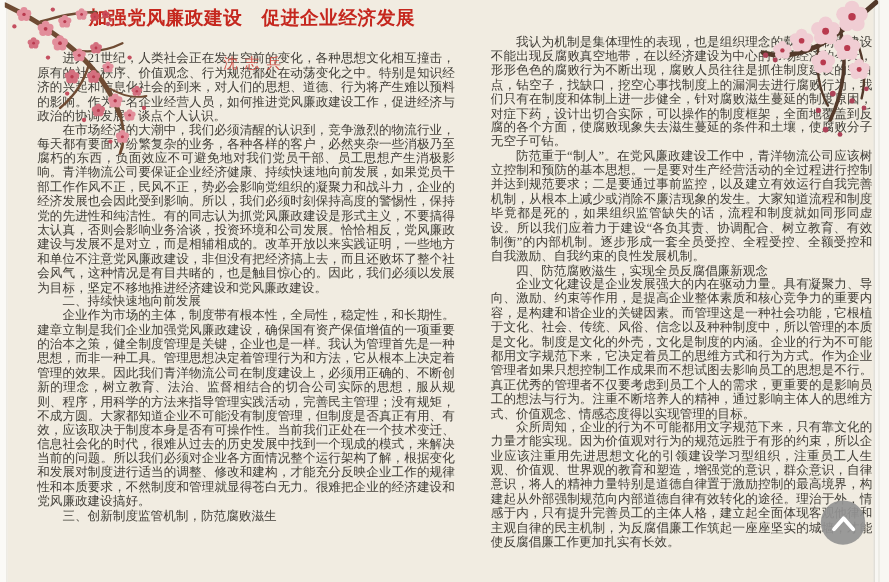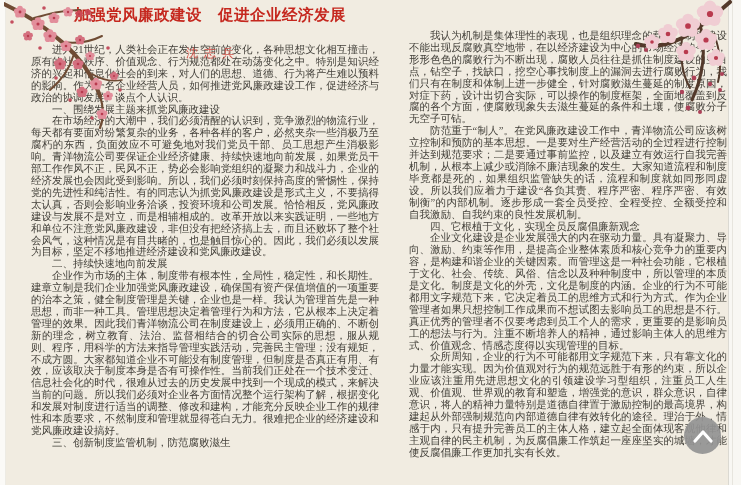--- a/index.html
+++ b/index.html
@@ -138,31 +138,30 @@
     </g>
   </svg>
 
   <div class="header">
     <h1 class="title">加强党风廉政建设　促进企业经济发展</h1>
     <div class="author">沈志兵</div>
   </div>
 
   <div class="col col-left">
     <p>进入21世纪，人类社会正在发生空前的变化，各种思想文化相互撞击，原有的社会秩序、价值观念、行为规范都处在动荡变化之中。特别是知识经济的兴起和信息化社会的到来，对人们的思想、道德、行为将产生难以预料的影响。作为一名企业经营人员，如何推进党风廉政建设工作，促进经济与政治的协调发展。谈点个人认识。</p>
-    <p class="hd">一、围绕发展主题来抓党风廉政建设</p>
     <p>在市场经济的大潮中，我们必须清醒的认识到，竞争激烈的物流行业，每天都有要面对纷繁复杂的业务，各种各样的客户，必然夹杂一些消极乃至腐朽的东西，负面效应不可避免地对我们党员干部、员工思想产生消极影响。青洋物流公司要保证企业经济健康、持续快速地向前发展，如果党员干部工作作风不正，民风不正，势必会影响党组织的凝聚力和战斗力，企业的经济发展也会因此受到影响。所以，我们必须时刻保持高度的警惕性，保持党的先进性和纯洁性。有的同志认为抓党风廉政建设是形式主义，不要搞得太认真，否则会影响业务洽谈，投资环境和公司发展。恰恰相反，党风廉政建设与发展不是对立，而是相辅相成的。改革开放以来实践证明，一些地方和单位不注意党风廉政建设，非但没有把经济搞上去，而且还败坏了整个社会风气，这种情况是有目共睹的，也是触目惊心的。因此，我们必须以发展为目标，坚定不移地推进经济建设和党风廉政建设。</p>
     <p class="hd">二、持续快速地向前发展</p>
     <p>企业作为市场的主体，制度带有根本性，全局性，稳定性，和长期性。建章立制是我们企业加强党风廉政建设，确保国有资产保值增值的一项重要的治本之策，健全制度管理是关键，企业也是一样。我认为管理首先是一种思想，而非一种工具。管理思想决定着管理行为和方法，它从根本上决定着管理的效果。因此我们青洋物流公司在制度建设上，必须用正确的、不断创新的理念，树立教育、法治、监督相结合的切合公司实际的思想，服从规则、程序，用科学的方法来指导管理实践活动，完善民主管理；没有规矩，不成方圆。大家都知道企业不可能没有制度管理，但制度是否真正有用、有效，应该取决于制度本身是否有可操作性。当前我们正处在一个技术变迁、信息社会化的时代，很难从过去的历史发展中找到一个现成的模式，来解决当前的问题。所以我们必须对企业各方面情况整个运行架构了解，根据变化和发展对制度进行适当的调整、修改和建构，才能充分反映企业工作的规律性和本质要求，不然制度和管理就显得苍白无力。很难把企业的经济建设和党风廉政建设搞好。</p>
     <p class="hd">三、创新制度监管机制，防范腐败滋生</p>
   </div>
 
   <div class="col col-right">
     <p>我认为机制是集体理性的表现，也是组织理念的载体。制度建设不能出现反腐败真空地带，在以经济建设为中心的市场经济的今天，形形色色的腐败行为不断出现，腐败人员往往是抓住制度建设的空白点，钻空子，找缺口，挖空心事找制度上的漏洞去进行腐败行为，我们只有在制度和体制上进一步健全，针对腐败滋生蔓延的制度原因，对症下药，设计出切合实际，可以操作的制度框架，全面地覆盖到反腐的各个方面，使腐败现象失去滋生蔓延的条件和土壤，使腐败分子无空子可钻。</p>
-    <p>防范重于“制人”。在党风廉政建设工作中，青洋物流公司应该树立控制和预防的基本思想。一是要对生产经营活动的全过程进行控制并达到规范要求；二是要通过事前监控，以及建立有效运行自我完善机制，从根本上减少或消除不廉洁现象的发生。大家知道流程和制度毕竟都是死的，如果组织监管缺失的话，流程和制度就如同形同虚设。所以我们应着力于建设“各负其责、程序严密、程序严密、有效制衡”的内部机制。逐步形成一套全员受控、全程受控、全额受控和自我激励、自我约束的良性发展机制。</p>
-    <p class="hd">四、它根植于文化，实现全员反腐倡廉新观念</p>
+    <p>防范重于“制人”。在党风廉政建设工作中，青洋物流公司应该树立控制和预防的基本思想。一是要对生产经营活动的全过程进行控制并达到规范要求；二是要通过事前监控，以及建立有效运行自我完善机制，从根本上减少或消除不廉洁现象的发生。大家知道流程和制度毕竟都是死的，如果组织监管缺失的话，流程和制度就如同形同虚设。所以我们应着力于建设“各负其责、协调配合、树立教育、有效制衡”的内部机制。逐步形成一套全员受控、全程受控、全额受控和自我激励、自我约束的良性发展机制。</p>
+    <p class="hd">四、防范腐败滋生，实现全员反腐倡廉新观念</p>
     <p>企业文化建设是企业发展强大的内在驱动力量。具有凝聚力、导向、激励、约束等作用，是提高企业整体素质和核心竞争力的重要内容，是构建和谐企业的关键因素。而管理这是一种社会功能，它根植于文化、社会、传统、风俗、信念以及种种制度中，所以管理的本质是文化。制度是文化的外壳，文化是制度的内涵。企业的行为不可能都用文字规范下来，它决定着员工的思维方式和行为方式。作为企业管理者如果只想控制工作成果而不想试图去影响员工的思想是不行。真正优秀的管理者不仅要考虑到员工个人的需求，更重要的是影响员工的想法与行为。注重不断培养人的精神，通过影响主体人的思维方式、价值观念、情感态度得以实现管理的目标。</p>
     <p>众所周知，企业的行为不可能都用文字规范下来，只有靠文化的力量才能实现。因为价值观对行为的规范远胜于有形的约束，所以企业应该注重用先进思想文化的引领建设学习型组织，注重员工人生观、价值观、世界观的教育和塑造，增强党的意识，群众意识，自律意识，将人的精神力量特别是道德自律置于激励控制的最高境界，构建起从外部强制规范向内部道德自律有效转化的途径。理治于外，情感于内，只有提升完善员工的主体人格，建立起全面体现客观他律和主观自律的民主机制，为反腐倡廉工作筑起一座座坚实的城墙，才能使反腐倡廉工作更加扎实有长效。</p>
   </div>
 
   <div class="left-strip"></div>
   <div class="scrollbar"></div>
 
   <button class="back-top">
     <svg width="22" height="14" viewBox="0 0 22 14">
       <polyline points="3,12 11,3 19,12" fill="none" stroke="#ffffff" stroke-width="3.2" stroke-linecap="round" stroke-linejoin="round"></polyline>

